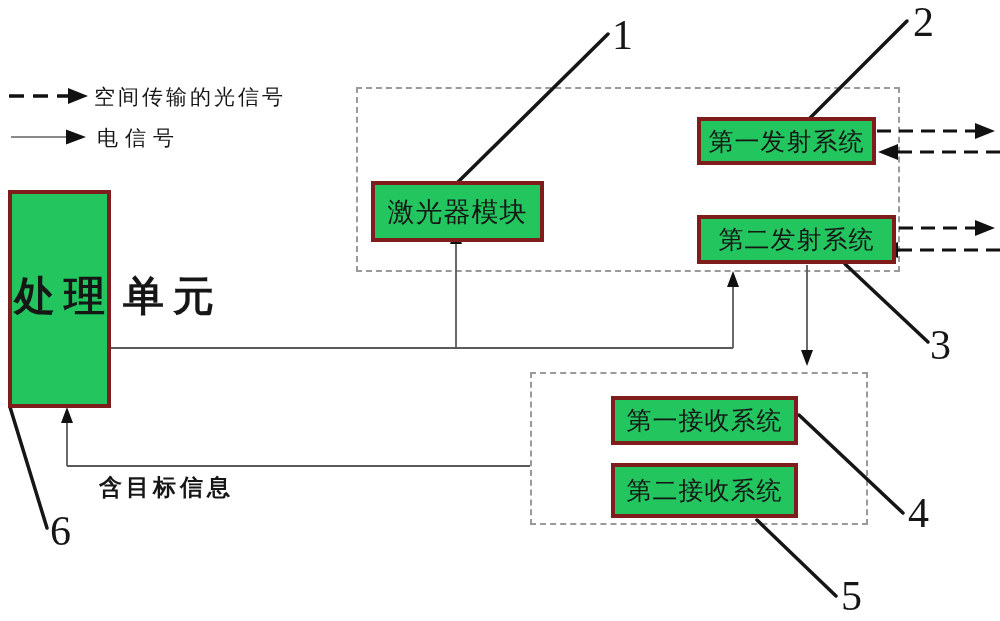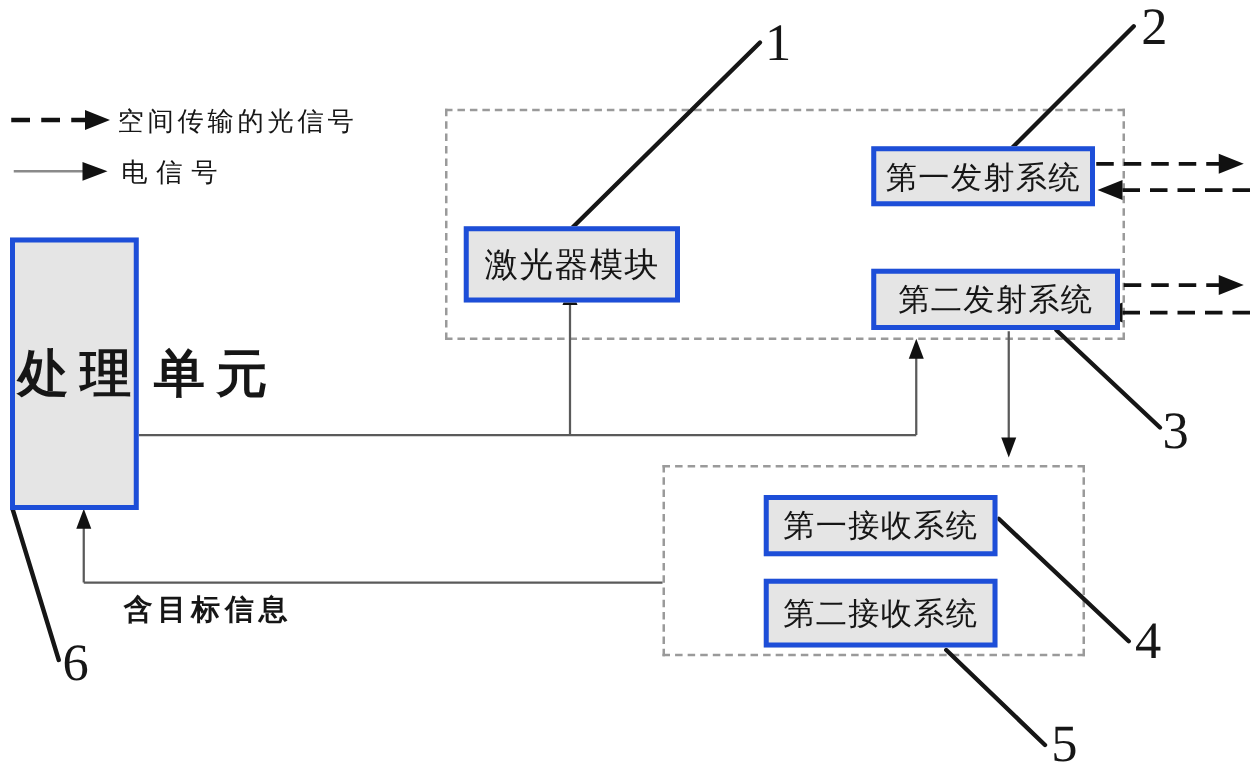--- a/index.html
+++ b/index.html
@@ -15,25 +15,26 @@
   #wires{position:absolute;left:0;top:0;z-index:2;}
   .dashed-container{
     position:absolute;
     border:2px dashed #9a9a9a;
     z-index:1;
   }
   .tx-container{left:356px;top:87px;width:544px;height:185px;}
   .rx-container{left:530px;top:372px;width:338px;height:153px;}
   .sys-box{
     position:absolute;
-    background:#e5e5e5;
-    border:4px solid #1d4ed8;
+    background:#22c55e;
+    border:4px solid #7f1d1d;
     display:flex;align-items:center;justify-content:center;
     z-index:3;
     white-space:nowrap;
+    font-family:Liberation Mono, monospace;
   }
   .box-cpu{
     left:8px;top:190px;width:103px;height:218px;
     font-size:41px;line-height:42px;
     letter-spacing:9px;text-indent:9px;
     font-weight:bold;
   }
   .box-laser{left:371px;top:181px;width:173px;height:61px;font-size:27px;letter-spacing:1px;}
   .box-tx1{left:697px;top:117px;width:179px;height:48px;font-size:25px;letter-spacing:1px;}
   .box-tx2{left:697px;top:215px;width:199px;height:49px;font-size:25px;letter-spacing:1px;}

